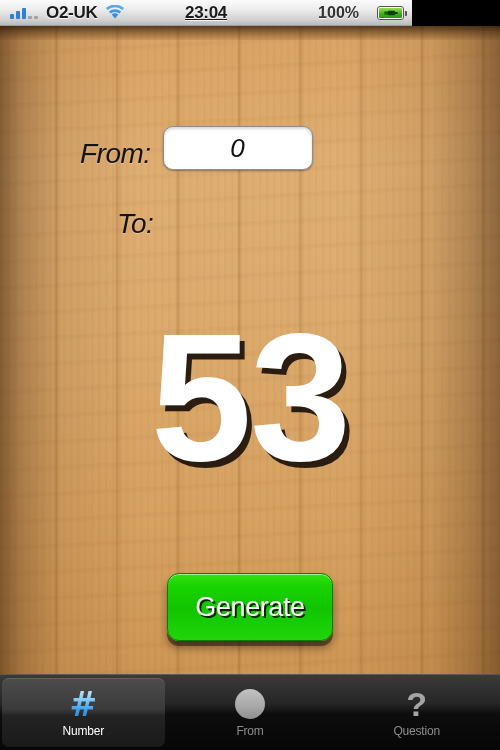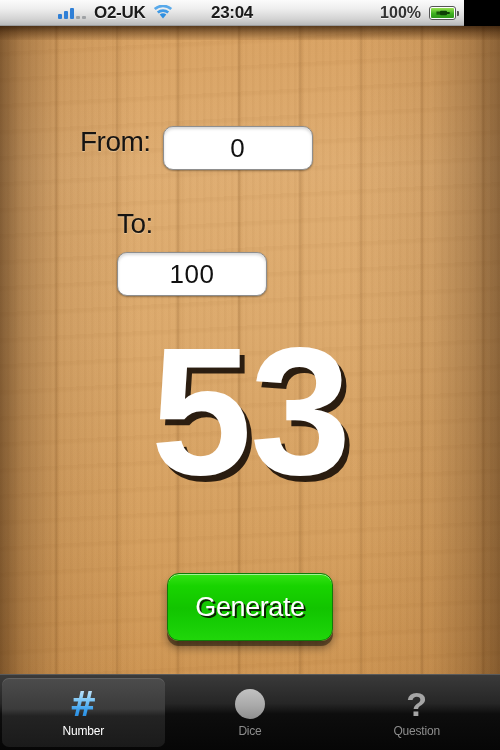--- a/index.html
+++ b/index.html
@@ -17,53 +17,53 @@
     width: 500px;
     height: 750px;
     overflow: hidden;
     background: #000;
   }
 
   
   #status-bar {
     position: absolute;
     left: 0; top: 0;
-    width: 464px;
+    width: 412px;
     height: 26px;
     background: linear-gradient(to bottom, #fbfbfb 0%, #eeeeee 35%, #d4d4d4 75%, #b9babb 100%);
     border-bottom: 1px solid #9b9c9d;
     box-sizing: border-box;
     display: flex;
     align-items: center;
     z-index: 40;
-    padding-left: 48px;
   }
   .sb-left {
     display: flex;
     align-items: center;
     padding-left: 10px;
     gap: 8px;
     flex: 0 0 auto;
   }
   .sb-center {
     position: absolute;
     left: 0; right: 0;
     text-align: center;
     font-size: 17px;
     font-weight: bold;
     color: #1a1a1a;
     letter-spacing: -0.3px;
     text-shadow: 0 1px 0 rgba(255,255,255,0.85);
+    text-decoration: underline;
   }
   .sb-right {
     position: absolute;
     right: 8px;
     display: flex;
     align-items: center;
-    gap: 8px;
+    gap: 18px;
   }
 
   
   .signal {
     display: flex;
     align-items: flex-end;
     gap: 2px;
     height: 13px;
   }
   .signal i {
@@ -186,22 +186,23 @@
     position: absolute;
     left: 0; top: 26px;
     width: 500px;
     height: 648px;
     z-index: 10;
   }
 
   .field-row {
     position: absolute;
     display: flex;
-    align-items: flex-start;
+    align-items: flex-end;
     gap: 12px;
+    font-style: italic;
   }
   #row-from { left: 80px; top: 100px; }
   #row-to   { left: 117px; top: 182px; flex-direction: column; }
 
   .field-label {
     font-size: 28px;
     color: #161412;
     font-weight: normal;
     letter-spacing: -0.5px;
     text-shadow: 0 1px 1px rgba(255,236,205,0.45);
@@ -223,21 +224,21 @@
   }
   .text-field span {
     font-size: 26px;
     color: #111;
     letter-spacing: 0.5px;
   }
 
   #result-number {
     position: absolute;
     left: 0;
-    top: 294px;
+    top: 280px;
     width: 500px;
     text-align: center;
     font-size: 182px;
     line-height: 182px;
     font-weight: bold;
     color: #ffffff;
     letter-spacing: -2px;
     text-shadow: 5px 6px 0 rgba(18,10,4,0.88);
   }
 
@@ -396,23 +397,20 @@
 
     <div class="field-row" id="row-from">
       <div class="field-label">From:</div>
       <div class="text-field">
         <span>0</span>
       </div>
     </div>
 
     <div class="field-row" id="row-to">
       <div class="field-label">To:</div>
-      <div class="text-field">
-        <span>100</span>
-      </div>
     </div>
 
     <div id="result-number">53</div>
 
     <div id="generate-button">
       <span>Generate</span>
     </div>
 
   </div>
 
@@ -422,21 +420,21 @@
       <div class="tab-icon">
         <span class="hash">#</span>
       </div>
       <div class="tab-label">Number</div>
     </div>
 
     <div class="tab">
       <div class="tab-icon">
         <div class="coin-circle"></div>
       </div>
-      <div class="tab-label">Dice</div>
+      <div class="tab-label">From</div>
     </div>
 
 
 
     <div class="tab">
       <div class="tab-icon">
         <span class="qmark">?</span>
       </div>
       <div class="tab-label">Question</div>
     </div>

